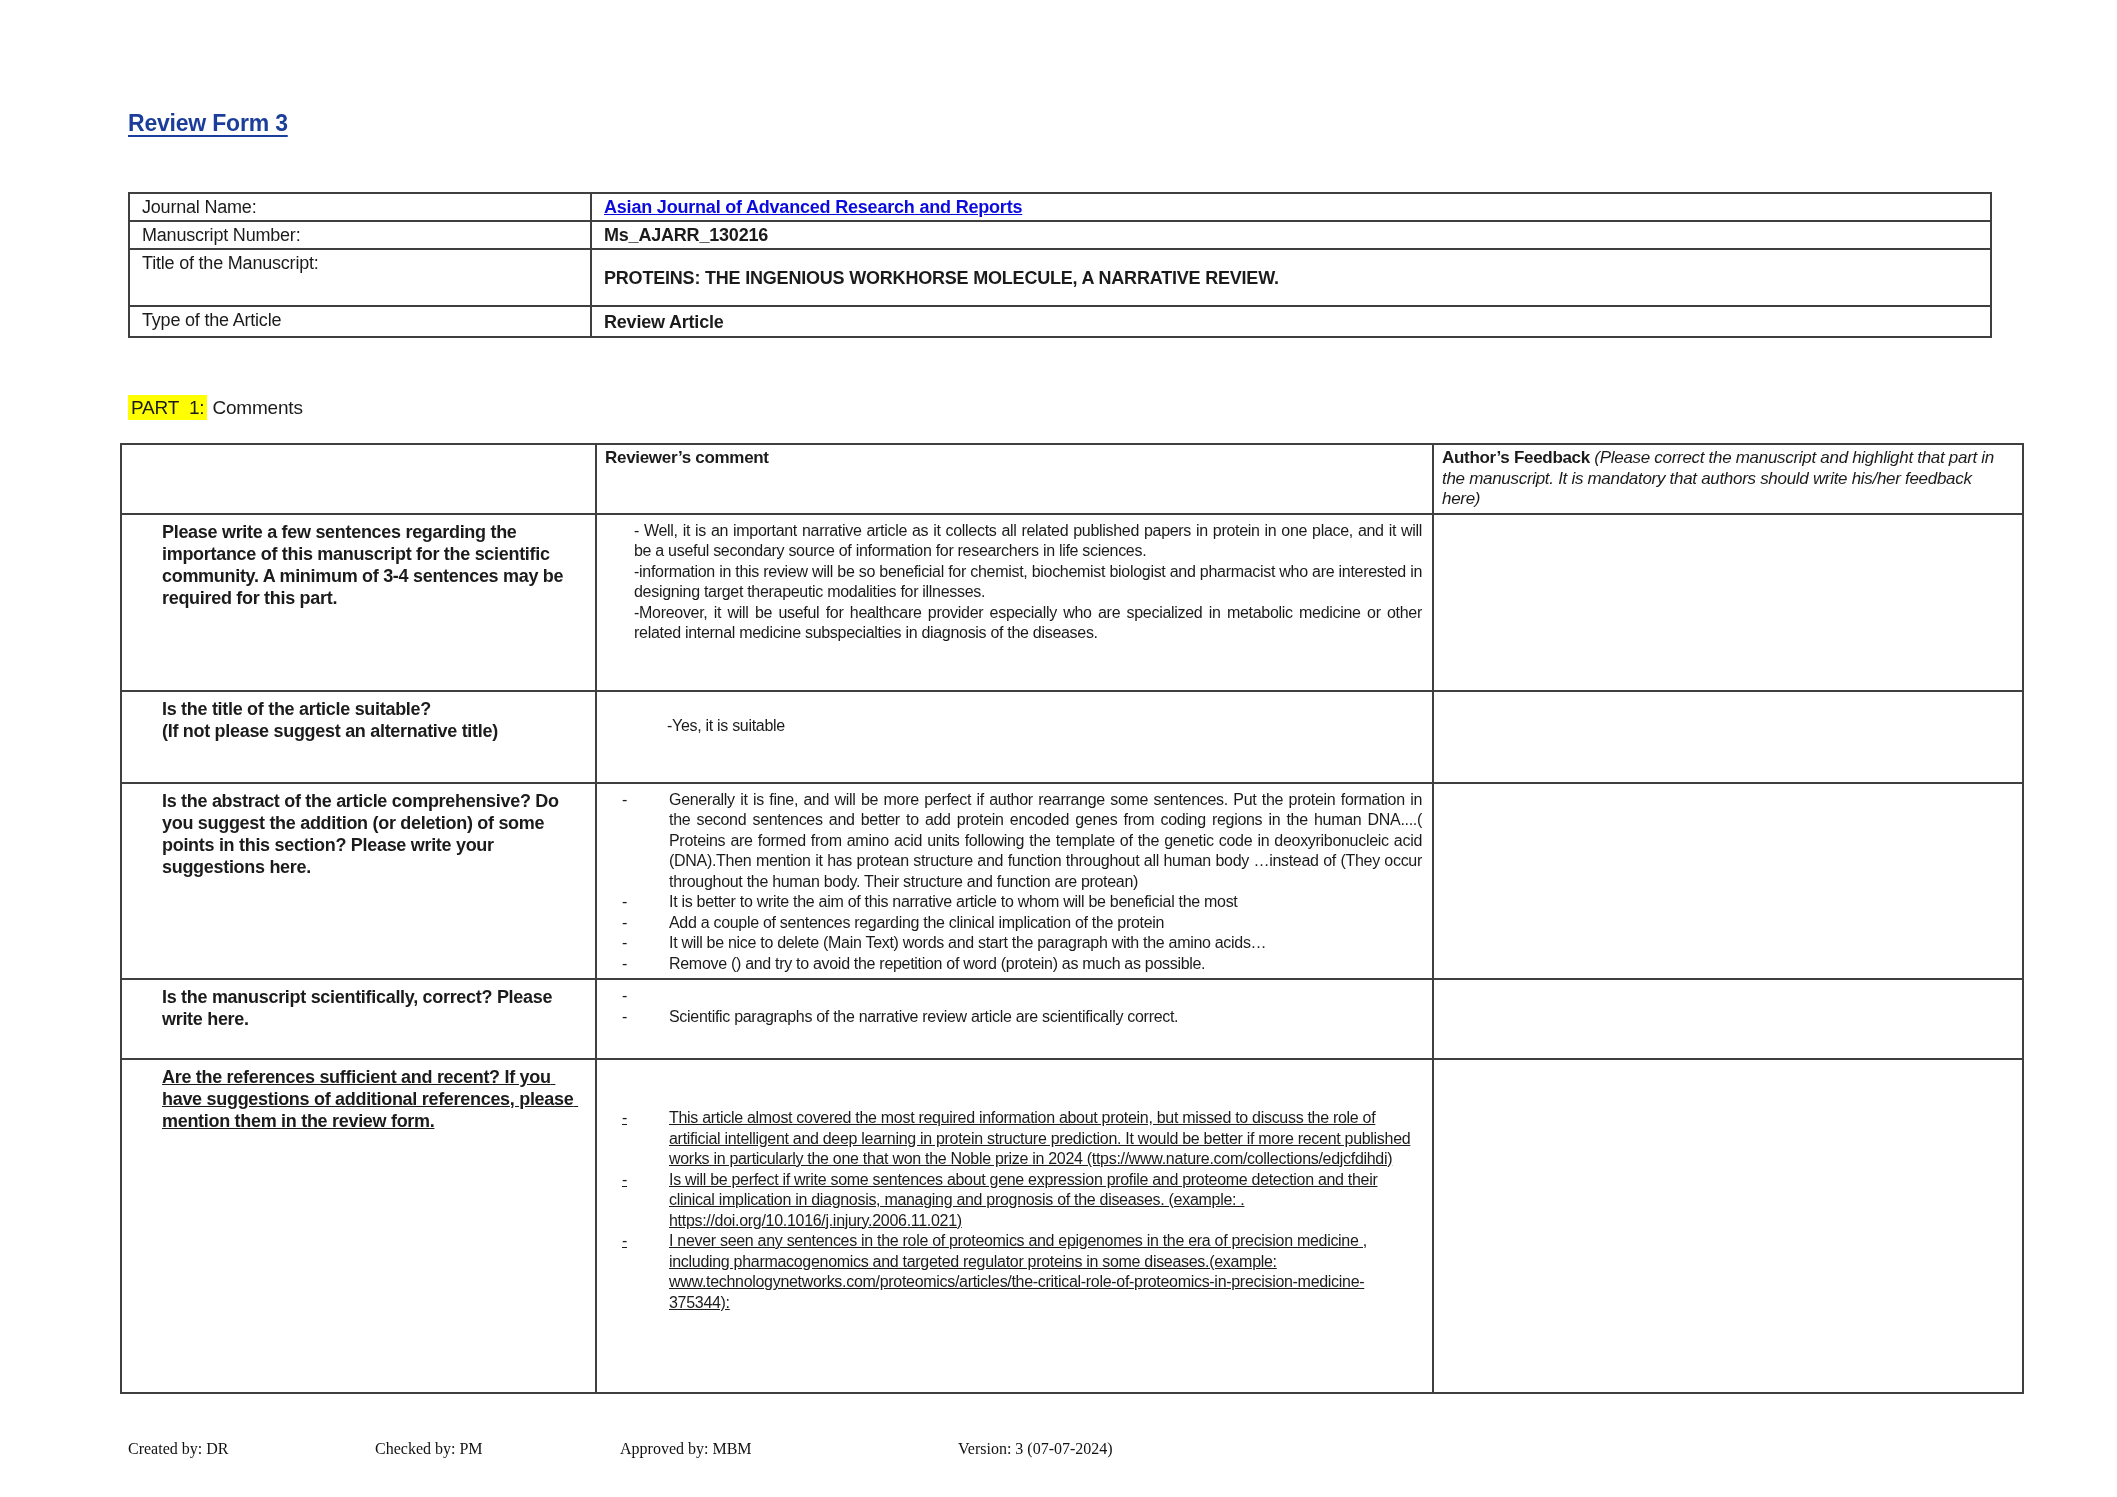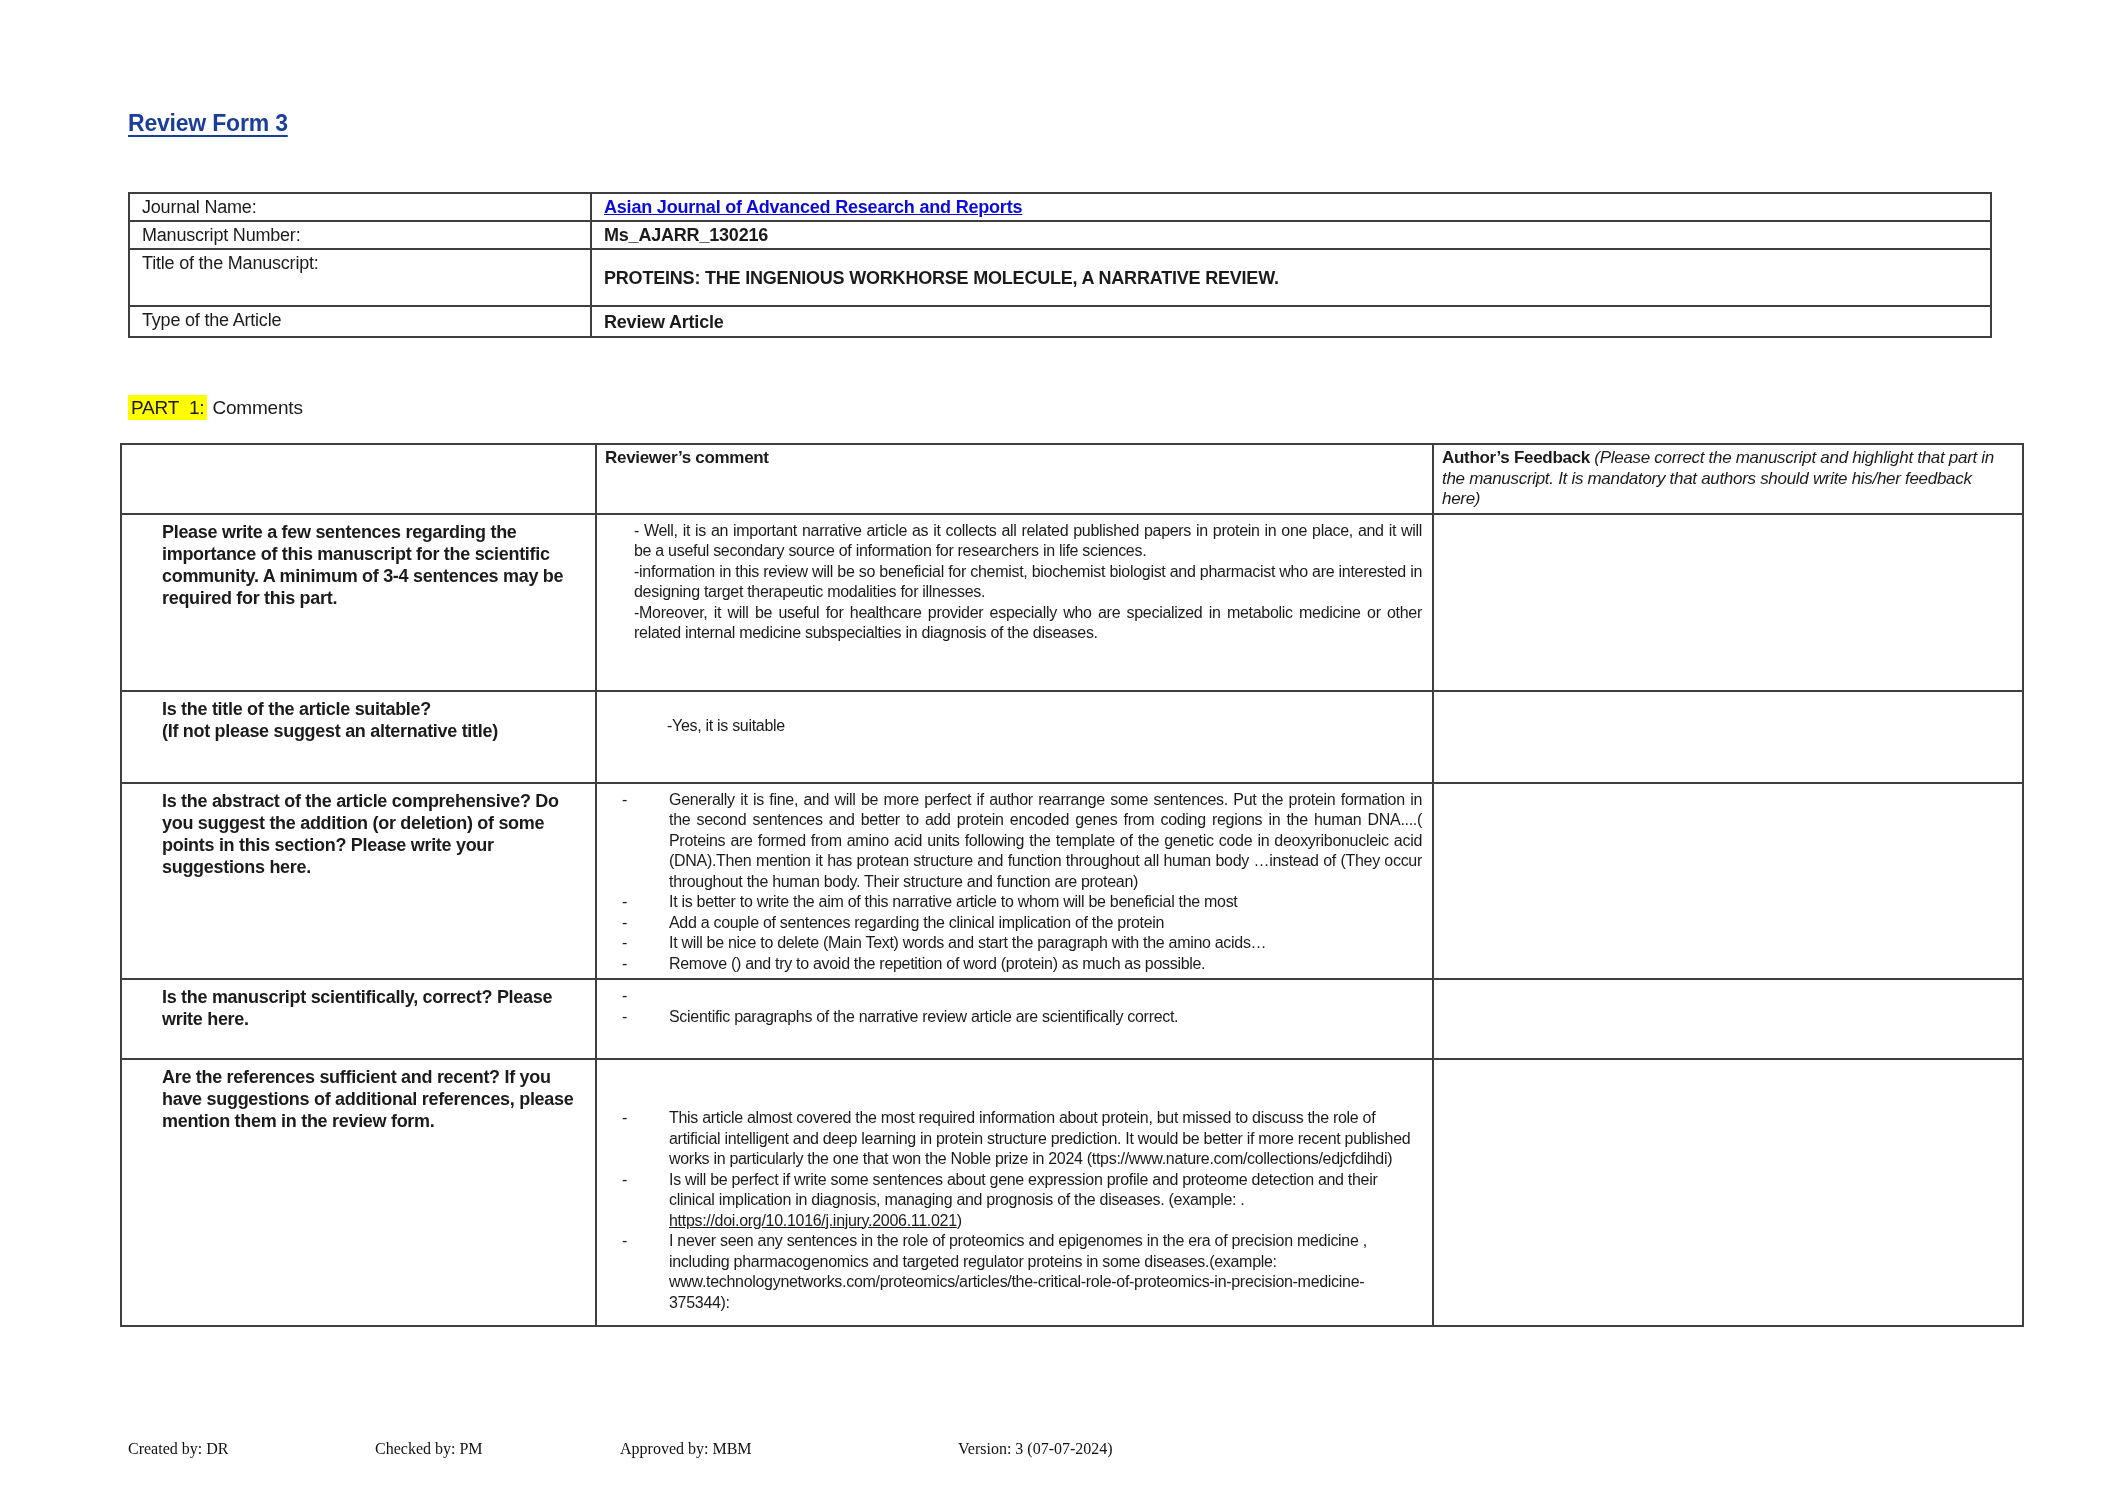--- a/index.html
+++ b/index.html
@@ -60,21 +60,21 @@
   .c-cell.indented .cpara{padding-left:62px;}
   .c-cell.bullets{padding-left:25px;}
   .bullet{display:flex;align-items:flex-start;}
   .bullet .marker{flex:0 0 47px;}
   .bullet .btext{flex:1 1 auto;min-height:20.5px;}
   .ulink{text-decoration:underline;}
   #comment-rows tr:nth-child(1){height:177px;}
   #comment-rows tr:nth-child(2){height:92px;}
   #comment-rows tr:nth-child(3){height:179px;}
   #comment-rows tr:nth-child(4){height:80px;}
-  #comment-rows tr:nth-child(5){height:267px;}
+  #comment-rows tr:nth-child(5){height:334px;text-decoration:underline;}
   #comment-rows tr:nth-child(2) .c-cell{padding-top:24px;}
   #comment-rows tr:nth-child(5) .c-cell{padding-top:48px;}
   
   .footer-item{
     position:absolute;top:1440px;font-size:16px;letter-spacing:0;
     font-family:"Liberation Serif","DejaVu Serif",serif;color:#111;
   }
   .f-created{left:128px;} .f-checked{left:375px;} .f-approved{left:620px;} .f-version{left:958px;}
 </style>
 </head>

